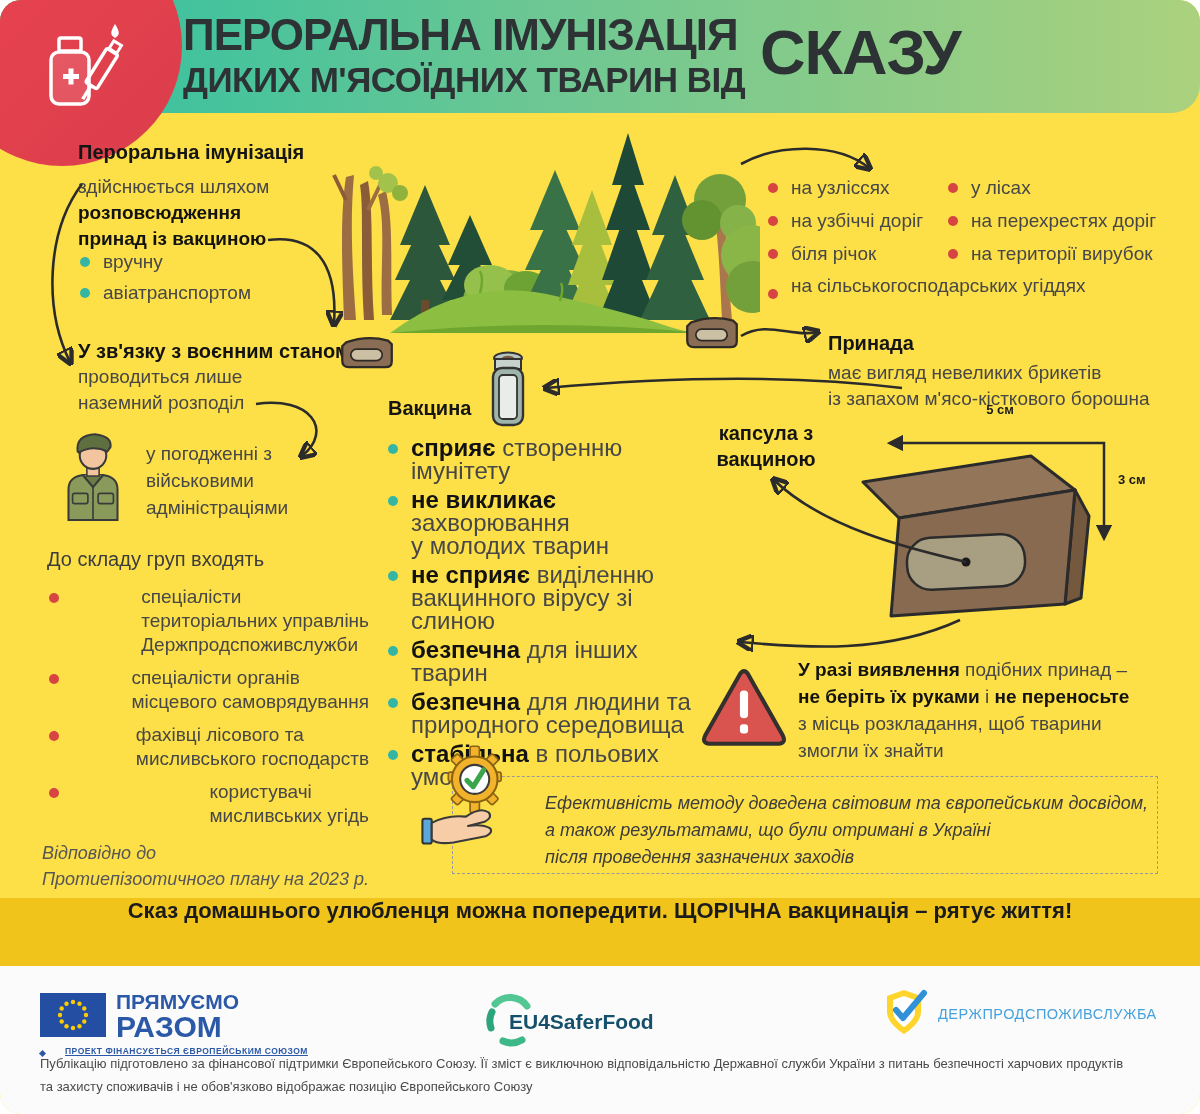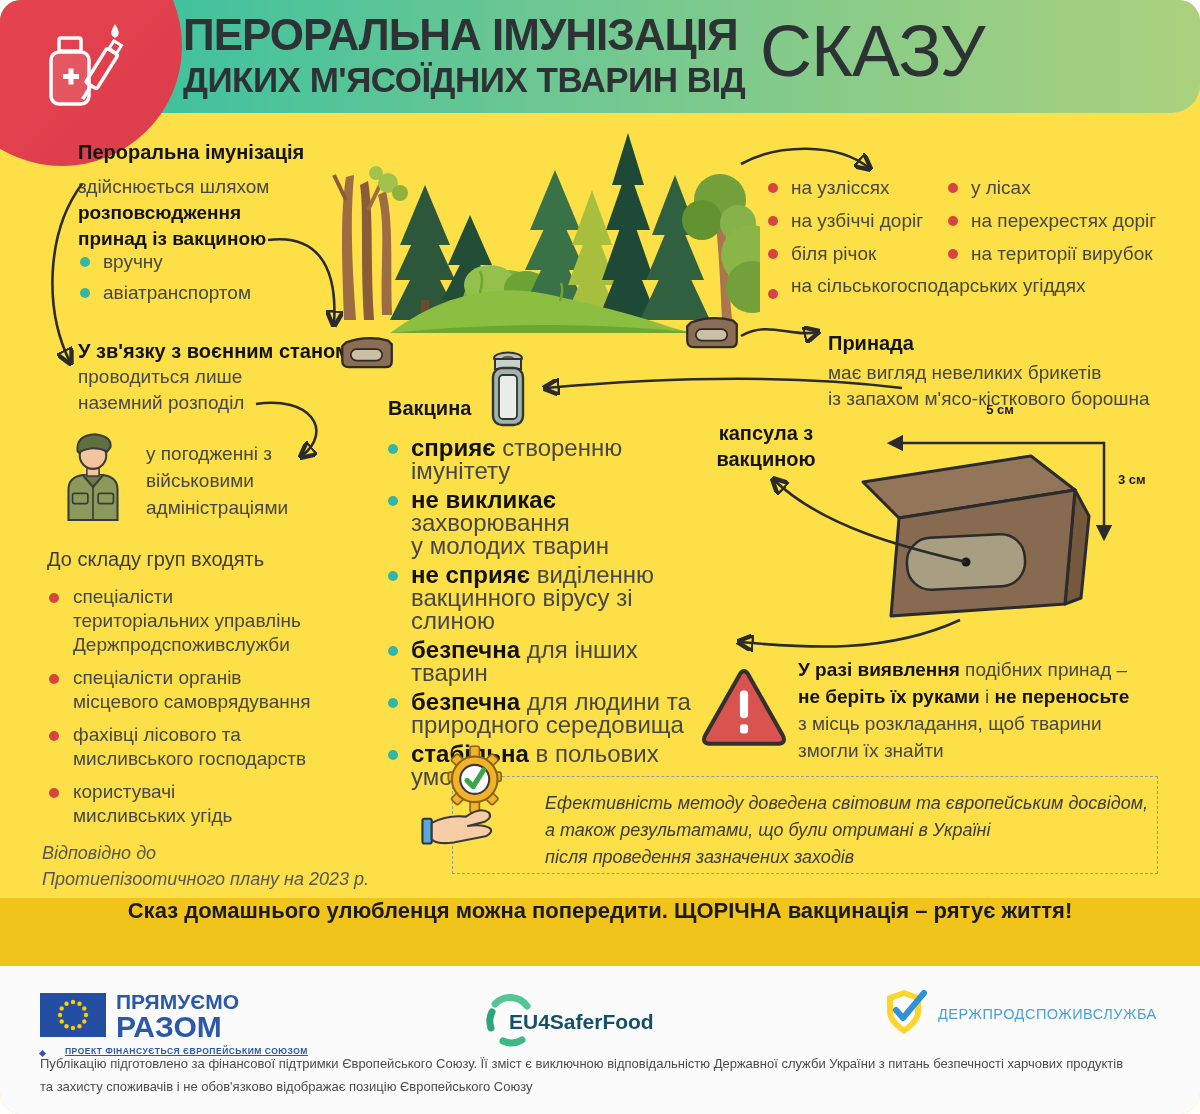--- a/index.html
+++ b/index.html
@@ -17,26 +17,26 @@
   .arrow{position:absolute;overflow:visible;}
   .arrow path{stroke:#2b2b2b;stroke-width:2.6;fill:none;}
   
   .header{position:absolute;left:0;top:0;width:1200px;height:113px;
     background:linear-gradient(90deg,#2dc0a2 0%,#6cc793 45%,#abd17d 100%);
     border-bottom-right-radius:28px;}
   .redcircle{position:absolute;left:-58px;top:-74px;width:240px;height:240px;border-radius:50%;
     background:linear-gradient(135deg,#ea4450,#db3d4b);}
   .t1{position:absolute;left:183px;top:10px;font-size:44px;font-weight:700;color:#2d3335;letter-spacing:-1px;}
   .t2{position:absolute;left:183px;top:60px;font-size:35px;font-weight:700;color:#2d3335;letter-spacing:-0.5px;}
-  .tbig{position:absolute;left:760px;top:10px;font-size:72px;font-weight:400;color:#2d3335;letter-spacing:-1px;}
+  .tbig{position:absolute;left:760px;top:16px;font-size:63px;font-weight:700;color:#2d3335;letter-spacing:-1px;}
   
   .vitem{display:flex;gap:13px;margin-bottom:6px;}
   .vitem .lines{font-size:24px;line-height:23px;color:#474747;}
   .vitem b{color:#121212;}
-  .gitem{display:flex;gap:14px;margin-bottom:9px;}
+  .gitem{display:flex;gap:24px;margin-bottom:9px;justify-content:space-between;}
   .gitem .lines{font-size:19px;line-height:24px;color:#474747;}
   .banner{position:absolute;left:0;top:898px;width:1200px;height:68px;background:#f0c41b;
     display:flex;justify-content:center;}
   .banner div{font-size:22px;font-weight:700;color:#1b1b1b;}
   .footer{position:absolute;left:0;top:966px;width:1200px;height:148px;background:#fbfbfb;}
   .eu-sub{font-size:8.5px;font-weight:700;color:#2b59a8;letter-spacing:0.5px;display:flex;align-items:flex-end;gap:20px;text-decoration:underline;}
   .diamond{display:inline-block;width:5px;height:5px;background:#2b59a8;transform:rotate(45deg);flex:none;}
   .dashedbox{position:absolute;left:452px;top:776px;width:704px;height:96px;border:1.6px dashed #9a9a9a;}
   .dim{position:absolute;font-weight:700;font-size:13px;color:#1a1a1a;}
 </style>

